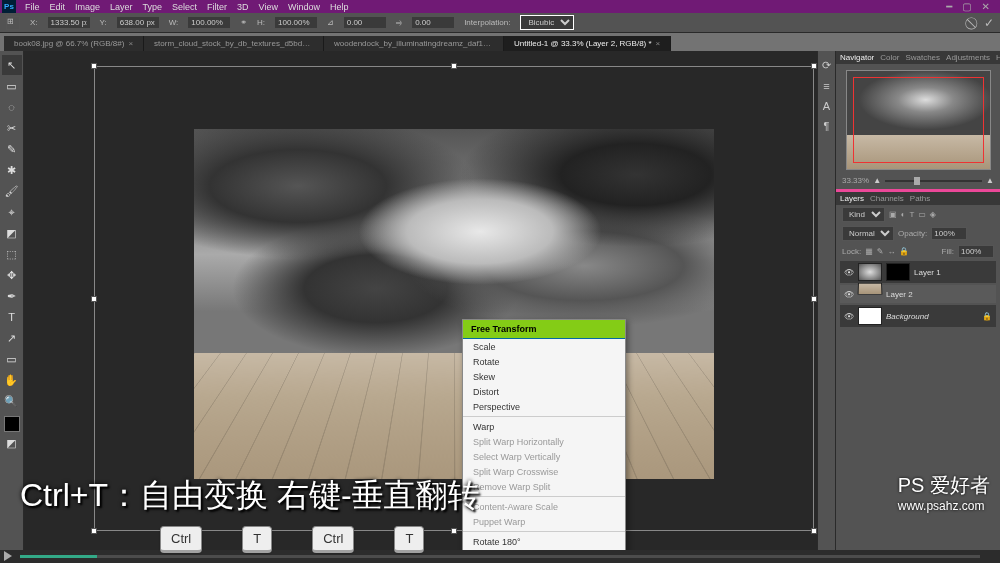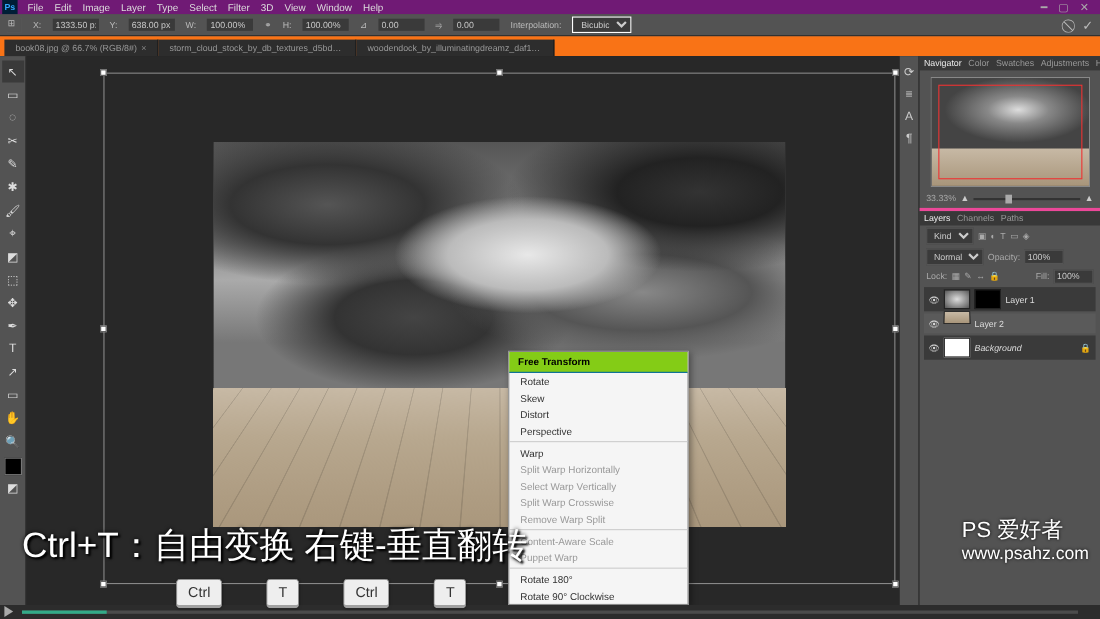--- a/index.html
+++ b/index.html
@@ -8,21 +8,21 @@
 .menubar { height: 13px; background: #701a75; display: flex; align-items: center; padding: 0 2px; }
 .menubar .ps { width: 14px; height: 13px; background: #001e36; color: #31a8ff; font-weight: bold; font-size: 8px; display: flex; align-items: center; justify-content: center; margin-right: 4px; }
 .menubar .menu { color: #ddd; font-size: 9px; padding: 0 5px; cursor: pointer; }
 .winctrls { margin-left: auto; display: flex; gap: 10px; padding-right: 8px; color: #aaa; }
 
 .optbar { height: 20px; background: #535353; display: flex; align-items: center; padding: 0 6px; gap: 10px; font-size: 8px; color: #bbb; border-bottom: 1px solid #2a2a2a; }
 .optbar .icon { width: 14px; height: 14px; border: 1px solid #555; display: inline-block; }
 .optbar input { background: #3a3a3a; border: none; color: #ccc; width: 42px; font-size: 8px; padding: 1px 3px; }
 .optbar select { background: #3a3a3a; border: 1px solid #ffffff; color: #ccc; font-size: 8px; padding: 1px 3px; }
 
-.tabsbar { height: 18px; background: #f97316; display: flex; align-items: flex-end; padding: 0 4px; font-size: 8px; }
+.tabsbar { height: 18px; background: #737373; display: flex; align-items: flex-end; padding: 0 4px; font-size: 8px; }
 .tab { padding: 3px 10px; background: #2d2d2d; color: #999; border-right: 1px solid #1a1a1a; white-space: nowrap; max-width: 180px; overflow: hidden; text-overflow: ellipsis; }
 .tab.active { background: #1e1e1e; color: #eee; }
 .tab .x { margin-left: 4px; color: #888; }
 
 .workarea { flex: 1; display: flex; background: #1e1e1e; }
 .tools { width: 24px; background: #535353; display: flex; flex-direction: column; align-items: center; padding: 4px 0; gap: 1px; border-right: 1px solid #2a2a2a; }
 .tools .tool { width: 20px; height: 20px; display: flex; align-items: center; justify-content: center; font-size: 11px; color: #ddd; cursor: pointer; }
 .tools .tool.active { background: #3a3a3a; }
 .tools .swatch { width: 16px; height: 16px; background: #000; border: 1px solid #777; margin-top: 4px; position: relative; }
 .tools .swatch::before { content: ''; position: absolute; top: -4px; left: -4px; width: 16px; height: 16px; background: #fff; border: 1px solid #777; z-index: -1; }
@@ -84,21 +84,21 @@
 .layer .th.white { background: #fff; }
 .layer .nm { color: #ddd; font-size: 8px; }
 .layer .nm.it { font-style: italic; }
 
 .caption { position: absolute; left: 20px; bottom: 45px; color: #fff; font-size: 32px; text-shadow: 0 0 4px #000, 2px 2px 2px #000; font-family: "Microsoft YaHei", sans-serif; }
 .keys { position: absolute; left: 160px; bottom: 10px; display: flex; gap: 40px; }
 .key { background: #eee; border: 1px solid #888; border-bottom: 3px solid #999; border-radius: 4px; padding: 4px 10px; font-size: 13px; color: #333; box-shadow: 0 1px 2px rgba(0,0,0,0.3); }
 
 .watermark { position: absolute; right: 10px; bottom: 50px; color: #fff; font-size: 16px; font-family: "Microsoft YaHei"; text-shadow: 0 0 3px #000; }
 .watermark .big { font-size: 20px; }
-.watermark .url { font-size: 16px; display: block; }
+.watermark .url { font-size: 12px; display: block; }
 
 .progress { position: absolute; left: 0; bottom: 0; width: 1000px; height: 13px; background: rgba(255,255,255,0.08); }
 .progress .pbtn { position: absolute; left: 4px; top: 1px; width: 0; height: 0; border-left: 8px solid #aaa; border-top: 5px solid transparent; border-bottom: 5px solid transparent; }
 .progress .bar { position: absolute; left: 20px; right: 20px; top: 5px; height: 3px; background: rgba(255,255,255,0.15); }
 .progress .fill { position: absolute; left: 0; width: 8%; height: 3px; background: #3a8; }
 </style>
 </head>
 <body>
 
 <div class="app">
@@ -142,20 +142,21 @@
     <select><option>Bicubic</option></select>
     <span style="margin-left:auto"></span>
     <span style="font-size:12px">⃠</span>
     <span style="font-size:12px">✓</span>
   </div>
 
   <div class="tabsbar">
     <div class="tab"><span>book08.jpg @ 66.7% (RGB/8#)</span><span class="x">×</span></div>
     <div class="tab"><span>storm_cloud_stock_by_db_textures_d5bdkvn.jpg @ 33.3% (RGB/8)</span></div>
     <div class="tab"><span>woodendock_by_illuminatingdreamz_daf19ph.png @ 25% (Layer 1, RGB/8)</span></div>
+    <div class="tab active"><span>Untitled-1 @ 33.3% (Layer 2, RGB/8) *</span><span class="x">×</span></div>
   </div>
 
   <div class="workarea">
 
     <div class="tools">
       <div class="tool active">↖</div>
       <div class="tool">▭</div>
       <div class="tool">◌</div>
       <div class="tool">✂</div>
       <div class="tool">✎</div>
@@ -189,20 +190,21 @@
           <div class="transform-center"></div>
         </div>
         <div class="canvas-doc">
           <div class="sky"></div>
           <div class="floor"></div>
         </div>
       </div>
 
       <div class="ctx">
         <div class="hdr">Free Transform</div>
+        <div class="item">Scale</div>
         <div class="item">Rotate</div>
         <div class="item">Skew</div>
         <div class="item">Distort</div>
         <div class="item">Perspective</div>
         <div class="sep"></div>
         <div class="item">Warp</div>
         <div class="item dis">Split Warp Horizontally</div>
         <div class="item dis">Select Warp Vertically</div>
         <div class="item dis">Split Warp Crosswise</div>
         <div class="item dis">Remove Warp Split</div>

